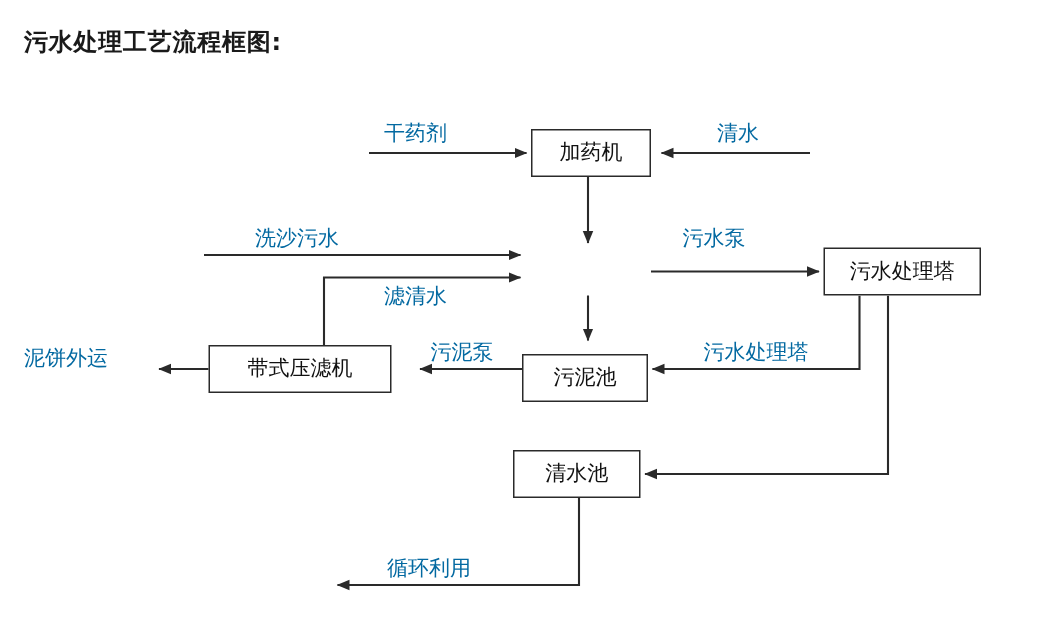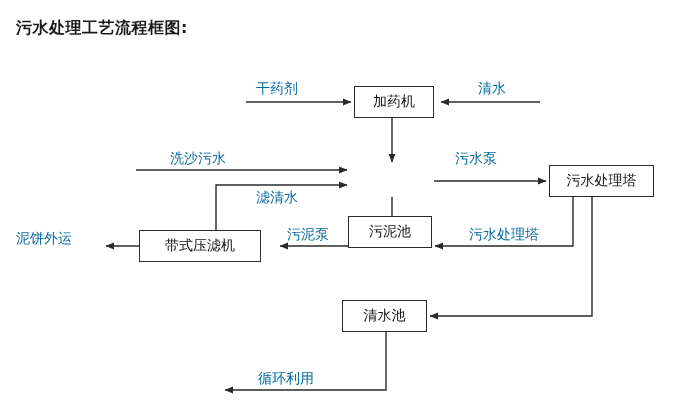--- a/index.html
+++ b/index.html
@@ -98,21 +98,21 @@
     </g>
   </svg>
 
   <div class="node" style="left:354px; top:86px; width:80px; height:32px;">加药机</div>
 
 
   <div class="node" style="left:549px; top:165px; width:105px; height:32px;">污水处理塔</div>
 
   <div class="node" style="left:139px; top:230px; width:122px; height:32px;">带式压滤机</div>
 
-  <div class="node" style="left:348px; top:216px; width:84px; height:32px;">污泥池</div>
+  <div class="node" style="left:348px; top:236px; width:84px; height:32px;">污泥池</div>
 
   <div class="node" style="left:342px; top:300px; width:85px; height:32px;">清水池</div>
 
   <div class="edge-label" style="left:256px; top:80px;">干药剂</div>
 
   <div class="edge-label" style="left:478px; top:80px;font-family:Liberation Serif, serif;">清水</div>
 
   <div class="edge-label" style="left:170px; top:150px;">洗沙污水</div>
 
   <div class="edge-label" style="left:455px; top:150px;">污水泵</div>

